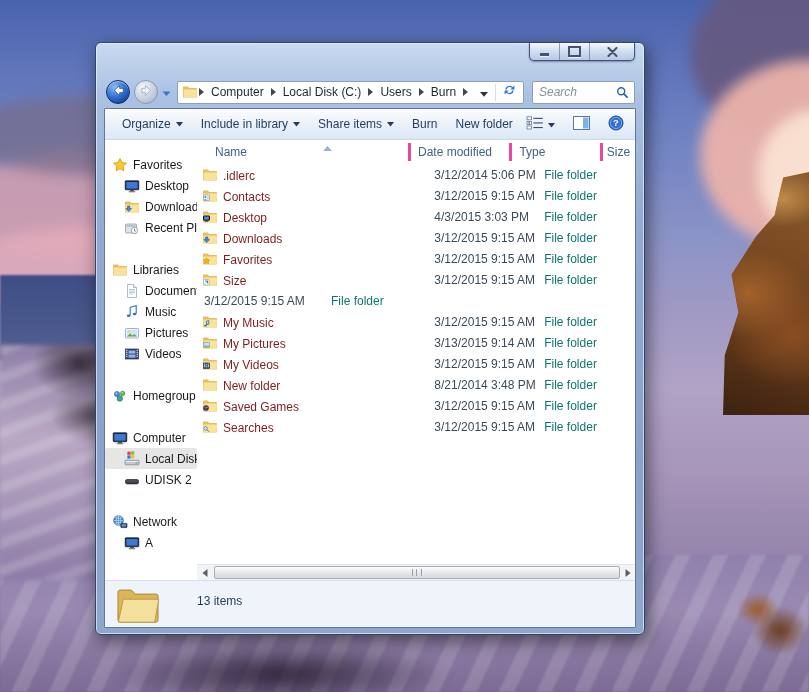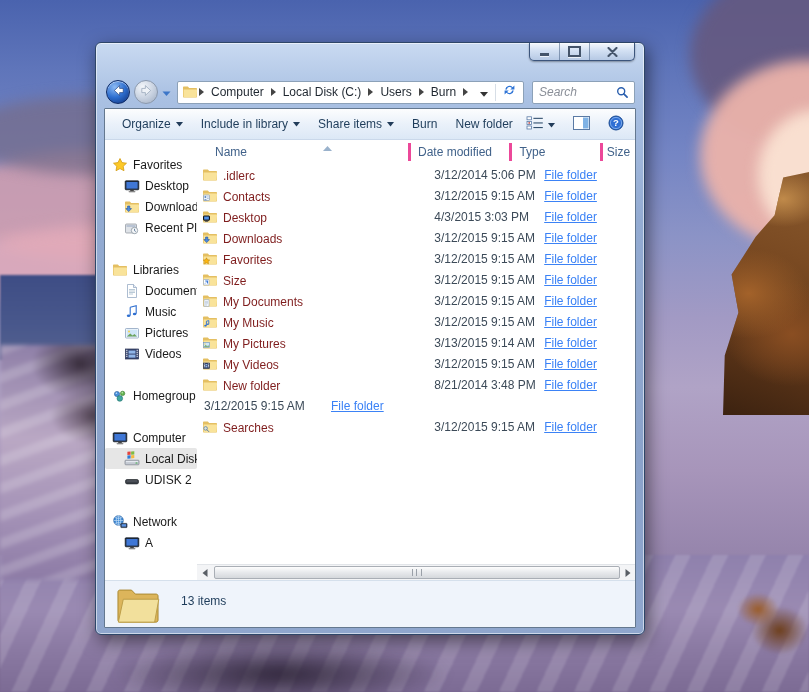--- a/index.html
+++ b/index.html
@@ -85,31 +85,31 @@
   .h0{width:268px;padding-left:18px;}
   .h1{width:127px;}
   .h2{width:113px;text-align:center;}
   .h3{width:40px;border-right:none;padding-left:4px;}
   .sortmark{position:absolute;left:126px;top:0;}
   .rows{flex:1;overflow:hidden;}
   .row{height:21px;display:flex;align-items:center;font-size:12px;}
   .c-name{width:268px;display:flex;align-items:flex-end;box-sizing:border-box;padding-left:5px;color:#7f1d1d;white-space:nowrap;overflow:hidden;}
   .c-name .fic{width:16px;height:16px;flex:0 0 auto;margin-right:5px;display:flex;align-items:center;}
   .c-date{width:127px;box-sizing:border-box;padding-left:7px;color:#3c4a58;white-space:nowrap;}
-  .c-type{width:113px;box-sizing:border-box;padding-left:7px;color:#3b82f6;white-space:nowrap;text-decoration:underline;}
+  .c-type{width:113px;box-sizing:border-box;padding-left:7px;color:#0f766e;white-space:nowrap;}
   
   .hscroll{height:15px;flex:0 0 auto;background:#f3f4f6;border-top:1px solid #e2e5e9;display:flex;align-items:center;}
   .hs-arrow{width:15px;height:15px;display:flex;align-items:center;justify-content:center;flex:0 0 auto;}
   .hs-thumb{width:446px;height:11px;margin-left:2px;border:1px solid #a9aeb5;border-radius:2px;background:linear-gradient(180deg,#fdfdfd,#e7e9ec 50%,#d5d8dc);display:flex;align-items:center;justify-content:center;}
   .hs-grip{width:8px;height:7px;border-left:1px solid #9aa0a8;border-right:1px solid #9aa0a8;background:linear-gradient(90deg,transparent 3px,#9aa0a8 3px,#9aa0a8 4px,transparent 4px);}
   .hs-track-rest{flex:1;}
   
   .statusbar{height:46px;flex:0 0 auto;background:#eff4fb;border-top:1px solid #d5e0ec;display:flex;align-items:flex-start;}
   .big-folder{margin:2px 0 0 10px;flex:0 0 auto;}
-  .status-text{margin:13px 0 0 20px;font-size:12px;color:#1e3c5a;}
+  .status-text{margin:13px 0 0 36px;font-size:12px;color:#1e3c5a;}
 </style>
 </head>
 <body>
 
 <div class="desktop">
   <div class="sky"></div>
   <div class="cloud c1"></div>
   <div class="cloud c2"></div>
   <div class="cloud c3"></div>
   <div class="cloud c4"></div>
@@ -565,31 +565,20 @@
                       <rect x="1.5" y="7.5" width="5.5" height="5.5" rx=".6" fill="#fff" stroke="#8aa0bd" stroke-width=".6"></rect>
                       <path d="M2.6 12.2l2.4-2.4v1.6h1V8.6H3.2v1h1.6l-2.4 2.4z" fill="#3a7ad9"></path>
                     </svg>
                   </span>
                   <span>Size</span>
                 </span>
                 <span class="c-date">3/12/2015 9:15 AM</span>
                 <span class="c-type">File folder</span>
               </div>
               <div class="row">
-                <span class="c-name">
-                  <span class="fic">
-                    <svg width="16" height="16" viewBox="0 0 16 16">
-                      <path d="M1 3.2c0-.4.3-.7.7-.7h4.1l1.4 1.6h7.1c.4 0 .7.3.7.7v8c0 .4-.3.7-.7.7H1.7c-.4 0-.7-.3-.7-.7z" fill="#e4bf62"></path>
-                      <path d="M1.6 5.4h12.8c.4 0 .7.3.7.7l-.5 6.6c0 .4-.3.6-.7.6H2.3c-.4 0-.7-.3-.7-.6z" fill="#f9e39a"></path>
-                      <rect x="2" y="6.8" width="5" height="6.4" fill="#fff" stroke="#8aa0bd" stroke-width=".6"></rect>
-                      <path d="M3 8.4h3M3 9.6h3M3 10.8h3M3 12h2" stroke="#9fb6ce" stroke-width=".6"></path>
-                    </svg>
-                  </span>
-                  <span>My Documents</span>
-                </span>
                 <span class="c-date">3/12/2015 9:15 AM</span>
                 <span class="c-type">File folder</span>
               </div>
               <div class="row">
                 <span class="c-name">
                   <span class="fic">
                     <svg width="16" height="16" viewBox="0 0 16 16">
                       <path d="M1 3.2c0-.4.3-.7.7-.7h4.1l1.4 1.6h7.1c.4 0 .7.3.7.7v8c0 .4-.3.7-.7.7H1.7c-.4 0-.7-.3-.7-.7z" fill="#e4bf62"></path>
                       <path d="M1.6 5.4h12.8c.4 0 .7.3.7.7l-.5 6.6c0 .4-.3.6-.7.6H2.3c-.4 0-.7-.3-.7-.6z" fill="#f9e39a"></path>
                       <path d="M4.4 11.6V7.2l2.4-.6v3.6" fill="none" stroke="#2f6fd0" stroke-width=".9"></path>
@@ -647,20 +636,33 @@
                       <path d="M1 3.2c0-.4.3-.7.7-.7h4.1l1.4 1.6h7.1c.4 0 .7.3.7.7v8c0 .4-.3.7-.7.7H1.7c-.4 0-.7-.3-.7-.7z" fill="#e4bf62"></path>
                       <path d="M1.6 5.4h12.8c.4 0 .7.3.7.7l-.5 6.6c0 .4-.3.6-.7.6H2.3c-.4 0-.7-.3-.7-.6z" fill="#f9e39a"></path>
                     </svg>
                   </span>
                   <span>New folder</span>
                 </span>
                 <span class="c-date">8/21/2014 3:48 PM</span>
                 <span class="c-type">File folder</span>
               </div>
               <div class="row">
+                <span class="c-name">
+                  <span class="fic">
+                    <svg width="16" height="16" viewBox="0 0 16 16">
+                      <path d="M1 3.2c0-.4.3-.7.7-.7h4.1l1.4 1.6h7.1c.4 0 .7.3.7.7v8c0 .4-.3.7-.7.7H1.7c-.4 0-.7-.3-.7-.7z" fill="#e4bf62"></path>
+                      <path d="M1.6 5.4h12.8c.4 0 .7.3.7.7l-.5 6.6c0 .4-.3.6-.7.6H2.3c-.4 0-.7-.3-.7-.6z" fill="#f9e39a"></path>
+                      <circle cx="4" cy="10" r="2.6" fill="#3b3f6b" stroke="#23264a" stroke-width=".5"></circle>
+                      <circle cx="3.2" cy="9.2" r=".7" fill="#e8524a"></circle>
+                      <circle cx="5" cy="9.4" r=".6" fill="#f2c14e"></circle>
+                      <circle cx="4" cy="11" r=".6" fill="#5bc46a"></circle>
+                    </svg>
+                  </span>
+                  <span>Saved Games</span>
+                </span>
                 <span class="c-date">3/12/2015 9:15 AM</span>
                 <span class="c-type">File folder</span>
               </div>
               <div class="row">
                 <span class="c-name">
                   <span class="fic">
                     <svg width="16" height="16" viewBox="0 0 16 16">
                       <path d="M1 3.2c0-.4.3-.7.7-.7h4.1l1.4 1.6h7.1c.4 0 .7.3.7.7v8c0 .4-.3.7-.7.7H1.7c-.4 0-.7-.3-.7-.7z" fill="#e4bf62"></path>
                       <path d="M1.6 5.4h12.8c.4 0 .7.3.7.7l-.5 6.6c0 .4-.3.6-.7.6H2.3c-.4 0-.7-.3-.7-.6z" fill="#f9e39a"></path>
                       <circle cx="3.6" cy="9.4" r="1.8" fill="rgba(205,228,250,.65)" stroke="#5d7fa8" stroke-width=".8"></circle>

